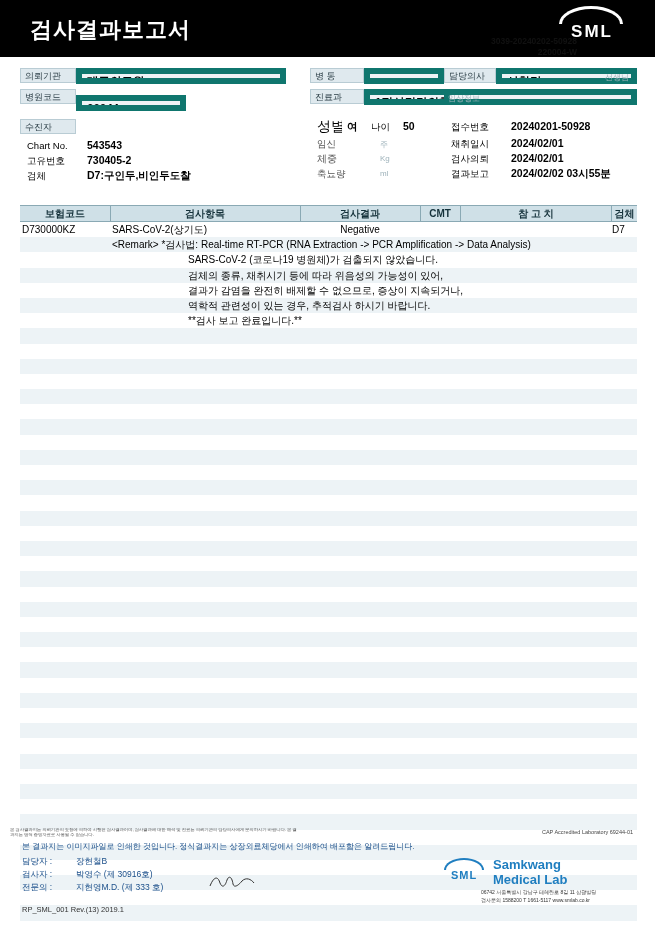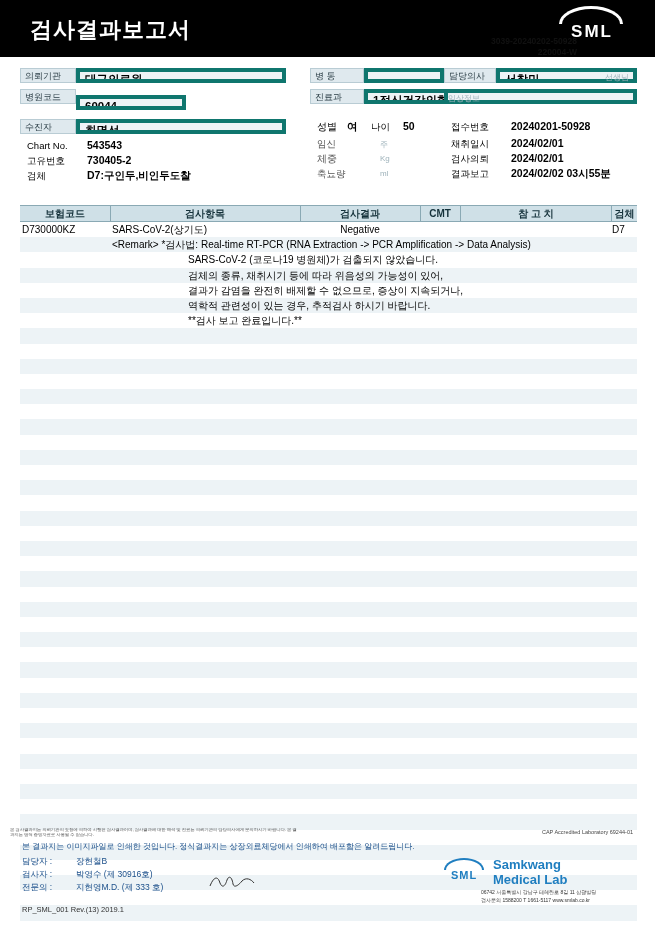--- a/index.html
+++ b/index.html
@@ -86,21 +86,21 @@
     box-sizing: border-box;
     font-size: 9px;
     color: #2a3d45;
     padding: 2px 4px;
     height: 15px;
     line-height: 11px;
   }
   .val {
     position: absolute;
     background: #eef3f6;
-    border: 4px solid #0f766e;
+    border: 6px solid #0f766e;
     box-sizing: border-box;
     font-size: 10.5px;
     font-weight: bold;
     color: #000;
     padding: 2px 5px;
     height: 15px;
     line-height: 11px;
     white-space: nowrap;
     overflow: hidden;
   }
@@ -293,35 +293,34 @@
   </div>
 
   <div class="info">
 
     <div class="lbl" style="left:0px; top:2px; width:56px;">의뢰기관</div>
     <div class="val big" style="left:56px; top:2px; width:210px;">대구의료원</div>
     <div class="lbl" style="left:0px; top:23px; width:56px;">병원코드</div>
     <div class="val big" style="left:56px; top:29px; width:110px;">60044</div>
 
     <div class="lbl" style="left:0px; top:53px; width:56px;">수진자</div>
-    <div class="val big" style="left:56px; top:53px; width:210px;">최명선</div>
 
     <div class="val plain" style="left:2px; top:72px; width:60px; font-weight:normal; font-size:9.5px;">Chart No.</div>
     <div class="val plain" style="left:62px; top:72px; width:120px;">543543</div>
     <div class="val plain" style="left:2px; top:87px; width:60px; font-weight:normal; font-size:9.5px;">고유번호</div>
     <div class="val plain" style="left:62px; top:87px; width:120px;">730405-2</div>
     <div class="val plain" style="left:2px; top:102px; width:60px; font-weight:normal; font-size:9.5px;">검체</div>
     <div class="val plain" style="left:62px; top:102px; width:210px;">D7:구인두,비인두도찰</div>
 
     <div class="lbl" style="left:290px; top:2px; width:54px;">병 동</div>
     <div class="val" style="left:344px; top:2px; width:80px;"></div>
     <div class="lbl" style="left:290px; top:23px; width:54px;">진료과</div>
     <div class="val big" style="left:344px; top:23px; width:110px;">1정신건강의학과</div>
 
-    <div class="val plain" style="left:292px; top:53px; width:30px; font-weight:normal; font-size:10px;">성별</div>
+    <div class="val plain" style="left:292px; top:53px; width:30px; font-weight:normal; font-size:14px;">성별</div>
     <div class="val plain" style="left:322px; top:53px; width:24px;">여</div>
     <div class="val plain" style="left:346px; top:53px; width:30px; font-weight:normal; font-size:9.5px;">나이</div>
     <div class="val plain" style="left:378px; top:53px; width:40px;">50</div>
 
     <div class="val plain" style="left:292px; top:70px; width:30px; font-weight:normal; font-size:9.5px; color:#555;">임신</div>
     <div class="ghost" style="left:360px; top:73px;">주</div>
     <div class="val plain" style="left:292px; top:85px; width:30px; font-weight:normal; font-size:10px; color:#555;">체중</div>
     <div class="unit" style="left:360px; top:88px;">Kg</div>
     <div class="val plain" style="left:292px; top:100px; width:40px; font-weight:normal; font-size:9.5px; color:#555;">축뇨량</div>
     <div class="unit" style="left:360px; top:103px;">ml</div>

